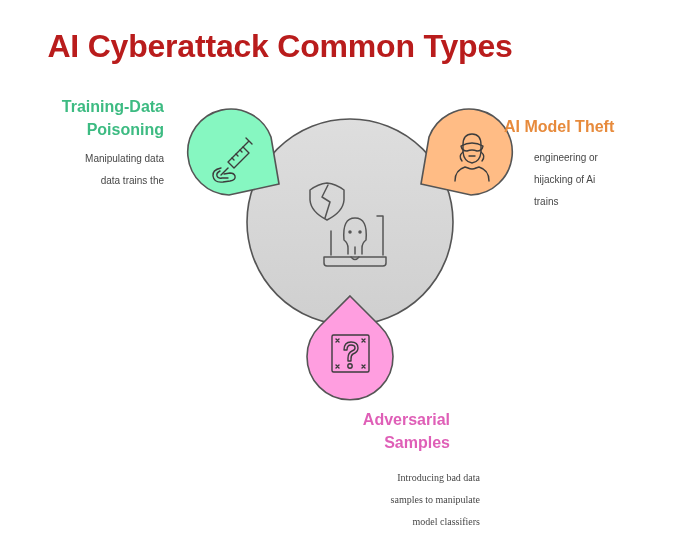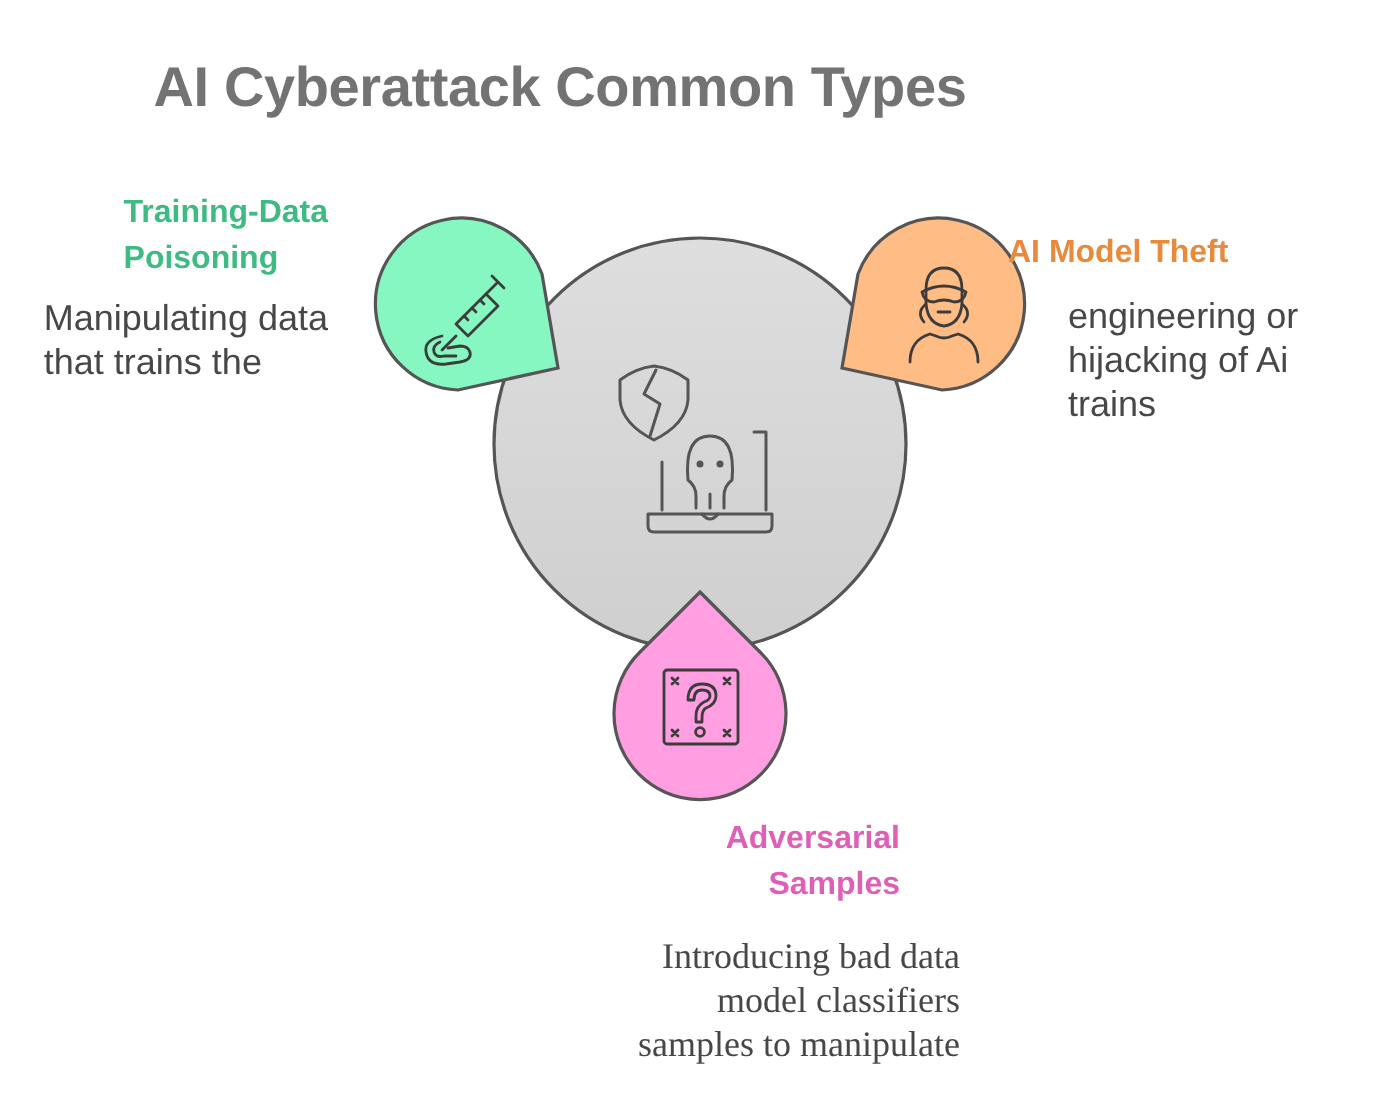--- a/index.html
+++ b/index.html
@@ -7,40 +7,40 @@
       width: 700px; height: 550px;
       background: #ffffff;
       position: relative;
       overflow: hidden;
       font-family: "Liberation Sans", sans-serif;
     }
     .title {
       position: absolute;
       left: 0; top: 28px; width: 560px;
       text-align: center;
-      font-size: 28px; font-weight: bold;
-      color: #737373;
+      font-size: 32px; font-weight: bold;
+      color: #b91c1c;
       letter-spacing: -0.2px;
     }
     svg.diagram {
       position: absolute; left: 0; top: 0;
     }
     .label {
       position: absolute;
       font-weight: bold;
       font-size: 16px;
       line-height: 23px;
     }
     .desc {
       position: absolute;
-      font-size: 18px;
+      font-size: 10px;
       line-height: 22px;
       color: #474747;
     }
-    .left { }
+    .left { text-align: right; }
     .center { text-align: right; }
     .rightal { text-align: left; }
   </style>
 </head>
 <body>
 
 <div class="title">AI Cyberattack Common Types</div>
 
 <svg class="diagram" width="700" height="550" viewBox="0 0 700 550">
   <defs>
@@ -98,33 +98,33 @@
     <path d="M362 365 L365 368 M365 365 L362 368"></path>
   </g>
 </svg>
 
 <div class="label left" style="right:536px; top:95px; color:#3dbb82;">
   <div>Training-Data</div>
   <div>Poisoning</div>
 </div>
 <div class="desc left" style="right:536px; top:148px;">
   <div>Manipulating data</div>
-  <div>that trains the</div>
+  <div>data trains the</div>
 </div>
 
 <div class="label rightal" style="left:504px; top:115px; color:#e78a3b;">
   <div>AI Model Theft</div>
 </div>
 <div class="desc rightal" style="left:534px; top:147px;">
   <div>engineering or</div>
   <div>hijacking of Ai</div>
   <div>trains</div>
 </div>
 
 <div class="label center" style="left:250px; width:200px; top:408px; color:#df5fb7;">
   <div>Adversarial</div>
   <div>Samples</div>
 </div>
 <div class="desc center" style="left:220px; width:260px; top:467px;font-family:Liberation Serif, serif;">
   <div>Introducing bad data</div>
+  <div>samples to manipulate</div>
   <div>model classifiers</div>
-  <div>samples to manipulate</div>
 </div>
 
 </body></html>

